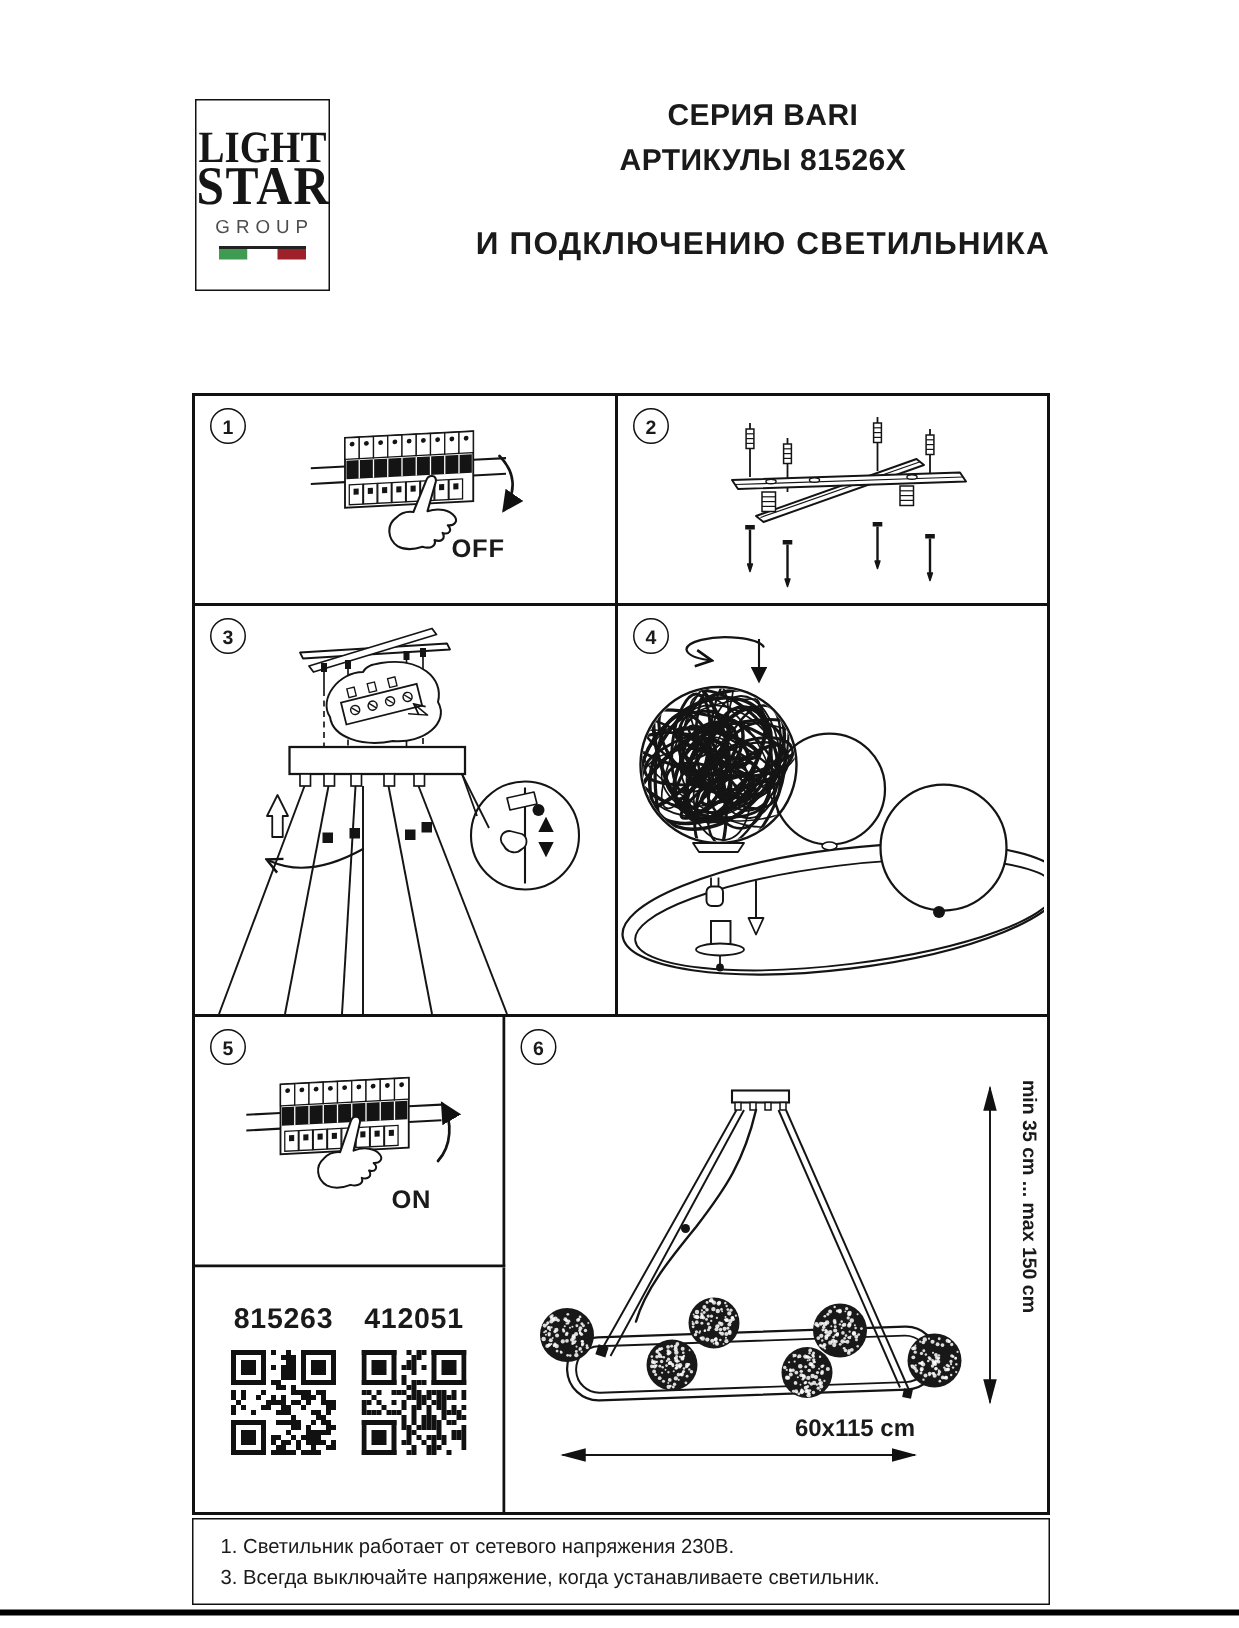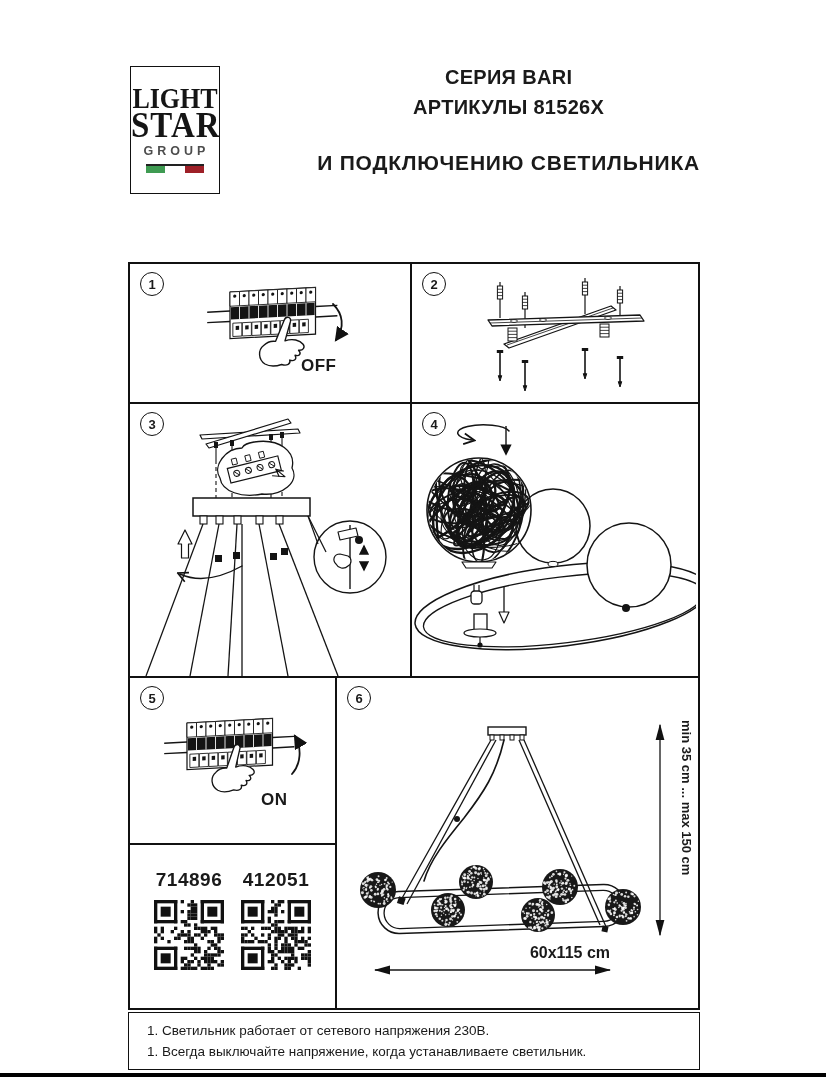--- a/index.html
+++ b/index.html
@@ -5,21 +5,21 @@
   html,body{margin:0;padding:0;background:#fff;}
   body{width:826px;height:1085px;overflow:hidden;font-family:"Liberation Sans",sans-serif;color:#1a1a1a;}
   .page{position:relative;width:826px;height:1085px;background:#fff;}
 
   
   .logo-box{position:absolute;left:130px;top:66px;width:90px;height:128px;border:1.5px solid #111;
     box-sizing:border-box;text-align:center;background:#fff;}
   .logo-word{font-family:"Liberation Serif",serif;font-weight:700;color:#151515;}
   .logo-light{font-size:26px;line-height:24px;margin-top:20px;letter-spacing:0;transform:scaleY(1.15);}
   .logo-star{font-size:33px;line-height:29px;letter-spacing:1px;transform:scaleY(1.1);}
-  .logo-group{font-family:"Liberation Sans",sans-serif;font-weight:700;font-size:12.5px;letter-spacing:4px;
+  .logo-group{font-family:"Liberation Sans",sans-serif;font-weight:400;font-size:12.5px;letter-spacing:4px;
     color:#4d4d4d;line-height:16px;margin-top:3px;text-indent:3px;}
   .flag{width:58px;height:7px;margin:5px auto 0;display:flex;border-top:2px solid #222;}
   .flag>div{flex:1;height:100%;}
 
   .header-block{position:absolute;top:62px;right:126px;text-align:center;font-weight:700;}
   .hdr-series,.hdr-articles{font-size:20px;line-height:30px;letter-spacing:0.3px;}
   .hdr-title{margin-top:26px;font-size:21px;line-height:29px;letter-spacing:0.8px;}
 
   
   .grid{position:absolute;left:128px;top:262px;width:572px;height:748px;border:2px solid #111;box-sizing:border-box;background:#fff;}
@@ -407,21 +407,21 @@
           <g transform="translate(82,57) rotate(5) scale(0.88)">
             <path d="M12,62 C4,58 2,48 8,42 C11,38 16,36 20,36 L26,12 C27,7 33,7 33,12 L30,34 C38,30 46,31 50,35 C53,38 51,42 46,42 C50,45 48,49 43,48 C46,52 43,55 38,54 C40,58 36,61 30,60 C24,63 17,64 12,62 Z" stroke="#141414" stroke-width="1.5" fill="#fff" stroke-linejoin="round" stroke-linecap="round"></path>
           </g>
           <path d="M162,96 C171,86 172,70 165,58" stroke="#141414" stroke-width="1.8" fill="none" stroke-linejoin="round" stroke-linecap="round" marker-end="url(#ah)"></path>
         </svg>
       <div class="step-label lbl-on">ON</div>
     </div>
 
     <div class="panel pqr">
       <div class="qr-item q1">
-        <div class="qr-code-label">714896</div>
+        <div class="qr-code-label">815263</div>
         <svg id="qr1" width="70" height="70">
             <rect x="26.666666666666668" y="0" width="3.3333333333333335" height="3.3333333333333335" fill="#111"></rect>
             <rect x="36.66666666666667" y="0" width="3.3333333333333335" height="3.3333333333333335" fill="#111"></rect>
             <rect x="33.333333333333336" y="3.3333333333333335" width="3.3333333333333335" height="3.3333333333333335" fill="#111"></rect>
             <rect x="36.66666666666667" y="3.3333333333333335" width="3.3333333333333335" height="3.3333333333333335" fill="#111"></rect>
             <rect x="40" y="3.3333333333333335" width="3.3333333333333335" height="3.3333333333333335" fill="#111"></rect>
             <rect x="36.66666666666667" y="6.666666666666667" width="3.3333333333333335" height="3.3333333333333335" fill="#111"></rect>
             <rect x="40" y="6.666666666666667" width="3.3333333333333335" height="3.3333333333333335" fill="#111"></rect>
             <rect x="26.666666666666668" y="10" width="3.3333333333333335" height="3.3333333333333335" fill="#111"></rect>
             <rect x="33.333333333333336" y="10" width="3.3333333333333335" height="3.3333333333333335" fill="#111"></rect>
@@ -1245,17 +1245,17 @@
           <line x1="323" y1="47" x2="323" y2="257" stroke="#141414" stroke-width="1.3" marker-start="url(#dimah)" marker-end="url(#dimah)"></line>
           <line x1="38" y1="292" x2="273" y2="292" stroke="#141414" stroke-width="1.3" marker-start="url(#dimah)" marker-end="url(#dimah)"></line>
         </svg>
       <div class="dim-v">min 35 cm ... max 150 cm</div>
       <div class="dim-h">60x115 cm</div>
     </div>
   </div>
 
   <div class="notes">
     <div>1. Светильник работает от сетевого напряжения 230В.</div>
-    <div>1. Всегда выключайте напряжение, когда устанавливаете светильник.</div>
+    <div>3. Всегда выключайте напряжение, когда устанавливаете светильник.</div>
   </div>
 
   <div class="footer-bar"></div>
 </div>
 
 </body></html>

